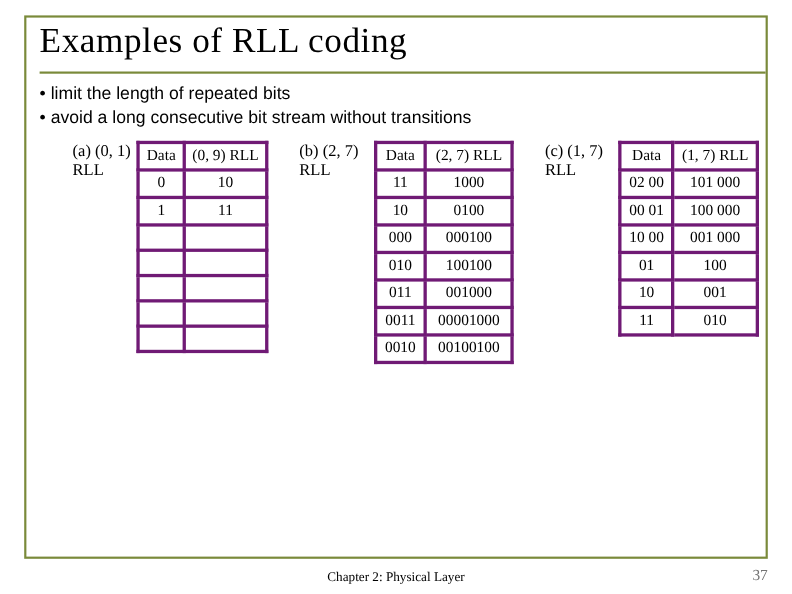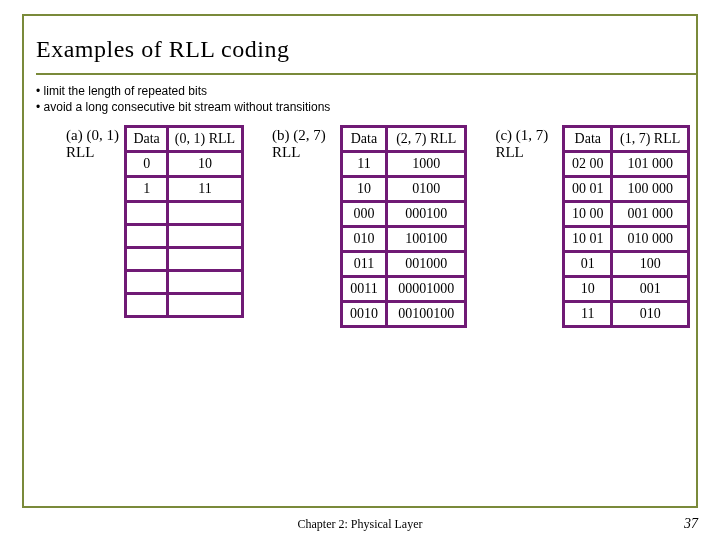--- a/index.html
+++ b/index.html
@@ -21,34 +21,33 @@
   }
   .slide {
     position: absolute;
     top: 6px;
     left: 14px;
     width: 694px;
     height: 524px;
     padding: 12px 18px 0 22px;
   }
   .title {
-    font-size: 24px;
+    font-size: 32px;
     font-weight: normal;
     margin-bottom: 10px;
     letter-spacing: 0.5px;
-    margin-top: 18px;
   }
   .rule {
     border: none;
     border-top: 2px solid #7a8a3a;
     width: 660px;
     margin-bottom: 8px;
   }
   .bullets {
-    font-size: 12px;
+    font-size: 16px;
     line-height: 1.35;
     margin-bottom: 10px;
     font-family: Arial, Helvetica, sans-serif;
   }
   .bullets .row::before { content: "• "; }
   .tables-wrap {
     display: flex;
     gap: 22px;
     align-items: flex-start;
     padding-left: 24px;
@@ -84,22 +83,21 @@
     width: 720px;
     display: flex;
     justify-content: center;
     font-size: 12px;
   }
   .pagenum {
     position: absolute;
     bottom: 8px;
     right: 22px;
     font-size: 14px;
-    color: #000000;
-    font-style: italic;
+    color: #737373;
   }
 </style>
 </head>
 <body>
 
 <div class="frame"></div>
 
 <div class="slide">
   <h1 class="title">Examples of RLL coding</h1>
   <hr class="rule">
@@ -110,21 +108,21 @@
   </div>
 
   <div class="tables-wrap">
 
     <div class="tblock">
       <div class="caption">(a) (0, 1) RLL</div>
       <table class="ta">
         <tbody>
             <tr>
               <th>Data</th>
-              <th>(0, 1) RLL</th>
+              <th>(0, 9) RLL</th>
             </tr>
         <tr>
               <td>0</td>
               <td>10</td>
             </tr>
         <tr>
               <td>1</td>
               <td>11</td>
             </tr>
         <tr>
@@ -205,24 +203,20 @@
             </tr>
         <tr>
               <td>00 01</td>
               <td>100 000</td>
             </tr>
         <tr>
               <td>10 00</td>
               <td>001 000</td>
             </tr>
         <tr>
-              <td>10 01</td>
-              <td>010 000</td>
-            </tr>
-        <tr>
               <td>01</td>
               <td>100</td>
             </tr>
         <tr>
               <td>10</td>
               <td>001</td>
             </tr>
         <tr>
               <td>11</td>
               <td>010</td>

